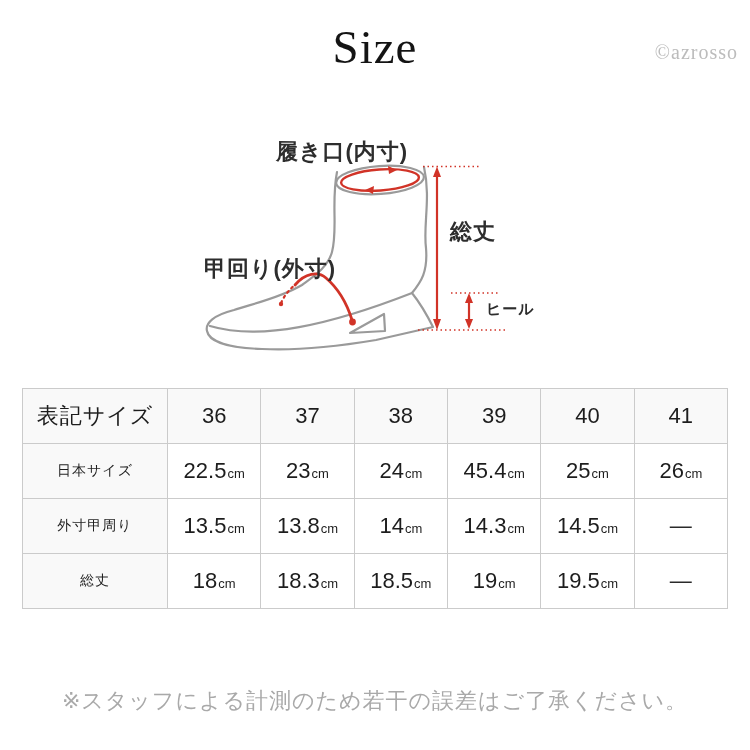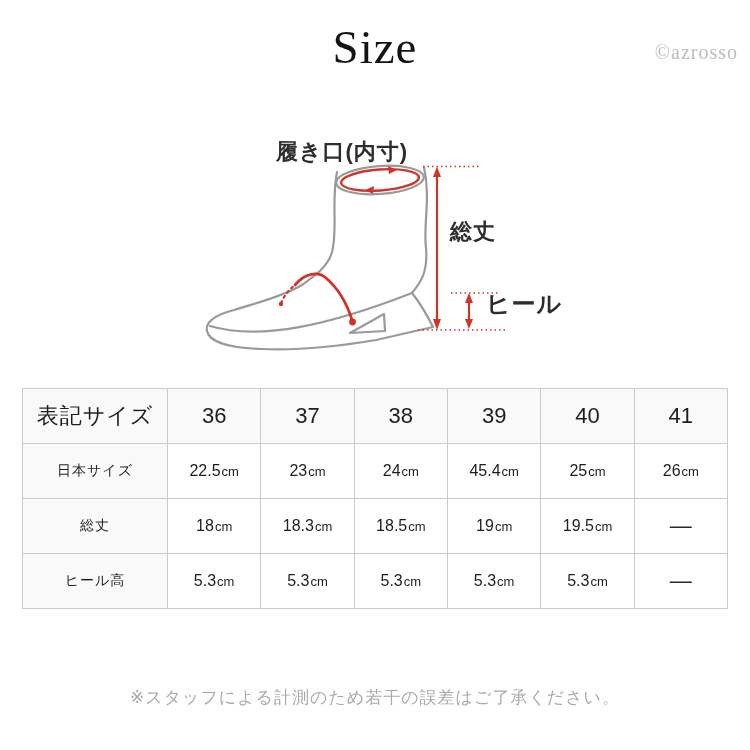--- a/index.html
+++ b/index.html
@@ -51,21 +51,21 @@
     position: absolute;
     font-size: 22px;
     font-weight: 600;
     color: #2d2d2d;
     white-space: nowrap;
     letter-spacing: 1px;
   }
   .dlabel.opening { top: 7px;  left: 276px; }
   .dlabel.instep  { top: 124px; left: 204px; }
   .dlabel.total   { top: 87px; left: 450px; }
-  .dlabel.heel    { top: 158px; left: 486px; font-size: 24px; }
+  .dlabel.heel    { top: 170px; left: 486px; font-size: 15px; }
 
   table.size-table {
     position: absolute;
     top: 388px;
     left: 22px;
     width: 706px;
     border-collapse: collapse;
     table-layout: fixed;
   }
   .size-table th, .size-table td {
@@ -78,31 +78,31 @@
     background: #ffffff;
     padding: 11px;
   }
   .size-table col.label-col { width: 145px; }
   .size-table th.row-label {
     font-size: 14px;
     background: #f9f9f9;
     letter-spacing: 1px;
   }
   .size-table tr.header-row th { background: #f9f9f9; font-size: 22px; }
-  .size-table td .val { font-size: 16px; }
+  .size-table td .val { font-size: 22px; }
   .size-table td .unit { font-size: 13px; margin-left: 1px; }
   .size-table td.empty { font-size: 22px; color: #2a2a2a; }
 
   .footnote {
     position: absolute;
     top: 686px;
     left: 0;
     width: 100%;
     text-align: center;
-    font-size: 17px;
+    font-size: 22px;
     color: #a9a9a9;
     letter-spacing: 1px;
   }
 </style>
 </head>
 <body>
 
 <div class="page">
 
   <div class="title">Size</div>
@@ -158,20 +158,21 @@
         <g>
           <line x1="451" y1="163" x2="499" y2="163" stroke="#d13327" stroke-width="1.6" stroke-dasharray="1.5 3"></line>
           <line x1="469" y1="168" x2="469" y2="194" stroke="#d13327" stroke-width="2.2"></line>
           <polygon points="469,163 465,173 473,173" fill="#d13327"></polygon>
           <polygon points="469,199 465,189 473,189" fill="#d13327"></polygon>
         </g>
       </g>
     </svg>
 
     <div class="dlabel opening">履き口(内寸)</div>
+    <div class="dlabel instep">甲回り(外寸)</div>
     <div class="dlabel total">総丈</div>
     <div class="dlabel heel">ヒール</div>
   </div>
 
   <table class="size-table">
     <colgroup>
         <col class="label-col">
         <col>
         <col>
         <col>
@@ -192,34 +193,34 @@
         <tr>
           <th class="row-label">日本サイズ</th>
           <td><span class="val">22.5</span><span class="unit">cm</span></td>
           <td><span class="val">23</span><span class="unit">cm</span></td>
           <td><span class="val">24</span><span class="unit">cm</span></td>
           <td><span class="val">45.4</span><span class="unit">cm</span></td>
           <td><span class="val">25</span><span class="unit">cm</span></td>
           <td><span class="val">26</span><span class="unit">cm</span></td>
         </tr>
         <tr>
+          <th class="row-label">外寸甲周り</th>
+          <td><span class="val">13.5</span><span class="unit">cm</span></td>
+          <td><span class="val">13.8</span><span class="unit">cm</span></td>
+          <td><span class="val">14</span><span class="unit">cm</span></td>
+          <td><span class="val">14.3</span><span class="unit">cm</span></td>
+          <td><span class="val">14.5</span><span class="unit">cm</span></td>
+          <td class="empty">—</td>
+        </tr>
+        <tr>
           <th class="row-label">総丈</th>
           <td><span class="val">18</span><span class="unit">cm</span></td>
           <td><span class="val">18.3</span><span class="unit">cm</span></td>
           <td><span class="val">18.5</span><span class="unit">cm</span></td>
           <td><span class="val">19</span><span class="unit">cm</span></td>
           <td><span class="val">19.5</span><span class="unit">cm</span></td>
           <td class="empty">—</td>
         </tr>
-        <tr>
-          <th class="row-label">ヒール高</th>
-          <td><span class="val">5.3</span><span class="unit">cm</span></td>
-          <td><span class="val">5.3</span><span class="unit">cm</span></td>
-          <td><span class="val">5.3</span><span class="unit">cm</span></td>
-          <td><span class="val">5.3</span><span class="unit">cm</span></td>
-          <td><span class="val">5.3</span><span class="unit">cm</span></td>
-          <td class="empty">—</td>
-        </tr>
       </tbody>
   </table>
 
   <div class="footnote">※スタッフによる計測のため若干の誤差はご了承ください。</div>
 </div>
 
 </body></html>

